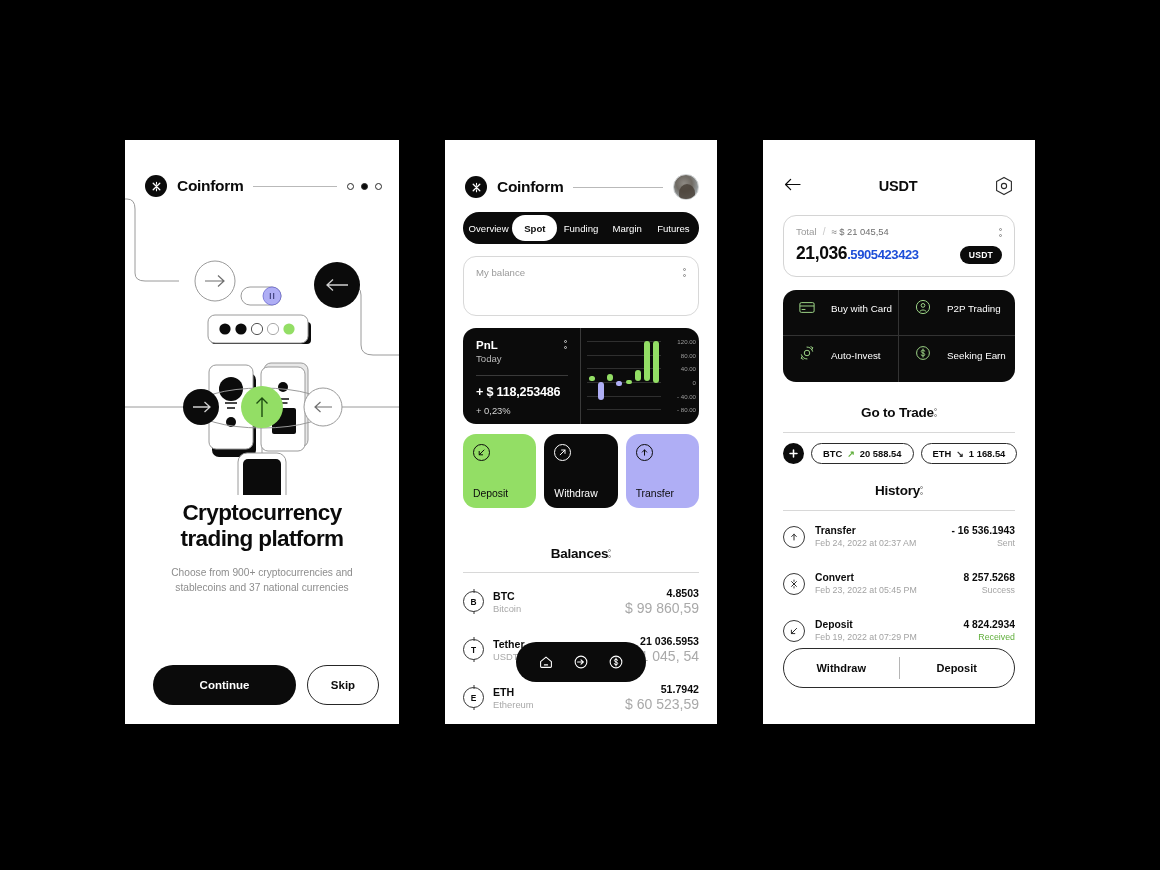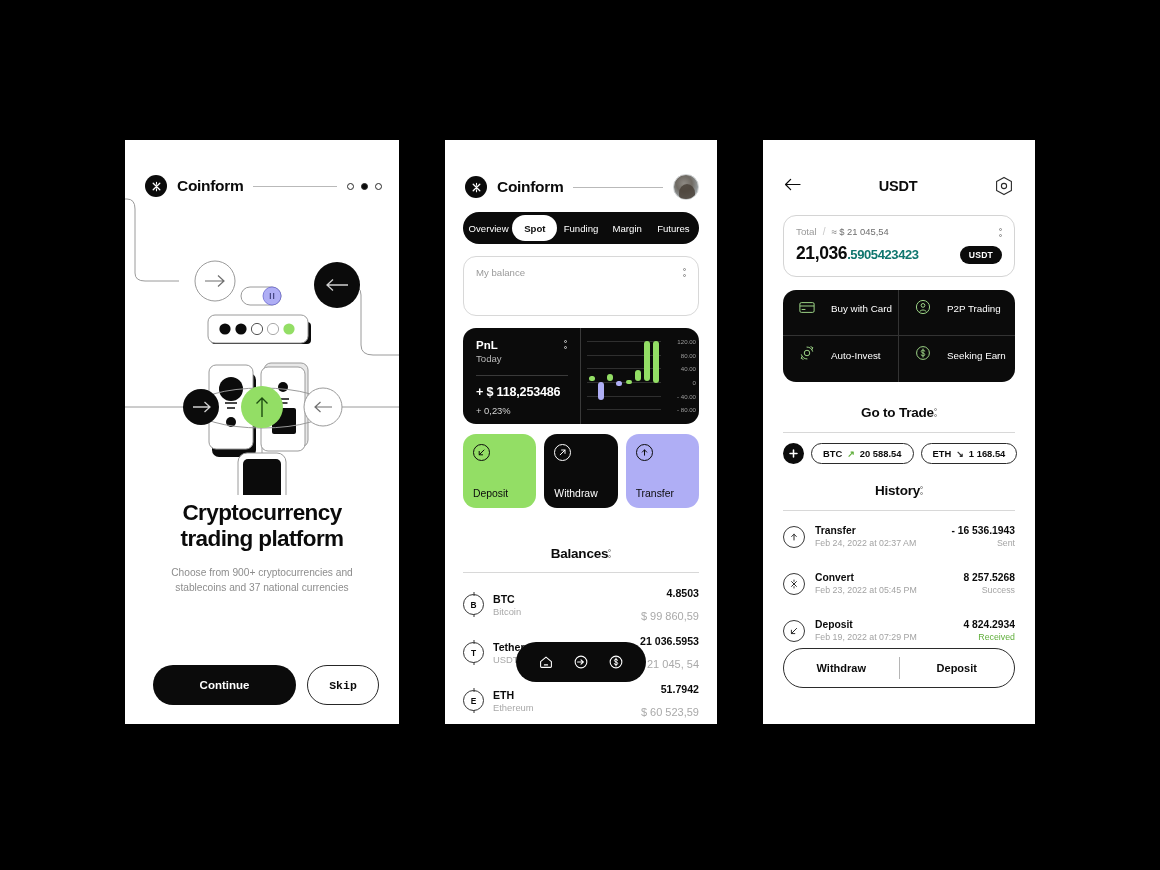--- a/index.html
+++ b/index.html
@@ -50,21 +50,21 @@
   }
   #phone1 .cta { position: absolute; left: 28px; right: 20px; top: 525px; display: flex; gap: 11px; }
   #phone1 .btn-primary {
     flex: 1 1 60%; height: 40px; border-radius: 20px; background: #0b0b0b; color: #fff;
     font-size: 11.5px; font-weight: 600; display: flex; align-items: center; justify-content: center;
     border: none; cursor: pointer; font-family: inherit;
   }
   #phone1 .btn-ghost {
     flex: 0 0 72px; height: 40px; border-radius: 20px; background: #fff; color: #0b0b0b;
     font-size: 11.5px; font-weight: 600; display: flex; align-items: center; justify-content: center;
-    border: 1px solid #262626; cursor: pointer; font-family: Liberation Mono, monospace;
+    border: 1px solid #262626; cursor: pointer; font-family: Liberation Sans, sans-serif;
   }
 
   
   #phone2 .p2head { position: absolute; left: 20px; right: 18px; top: 34px; display: flex; align-items: center; gap: 10px; }
   .avatar {
     width: 26px; height: 26px; border-radius: 50%; flex: none;
     background: radial-gradient(circle at 42% 36%, #8e8a84 0%, #6f6a63 38%, #9aa0a2 70%, #b6bcbe 100%);
     border: 1px solid #cfd2d3; overflow: hidden; position: relative;
   }
   .avatar::after {
@@ -143,21 +143,21 @@
   .coin-ic::before, .coin-ic::after {
     content: ""; position: absolute; left: 50%; width: 1px; height: 3.5px; background: #333; transform: translateX(-50%);
   }
   .coin-ic::before { top: -3px; }
   .coin-ic::after { bottom: -3px; }
   .coin-mid { flex: 1; }
   .coin-sym { font-size: 10.6px; font-weight: 700; color: #0b0b0b; }
   .coin-nm { font-size: 9.4px; color: #a9a9a9; margin-top: 1px; }
   .coin-right { text-align: right; }
   .coin-amt { font-size: 10.6px; font-weight: 700; color: #0b0b0b; }
-  .coin-usd { font-size: 11px; color: #a9a9a9; margin-top: 11px; }
+  .coin-usd { font-size: 14px; color: #a9a9a9; margin-top: 1px; }
 
   .navbar {
     position: absolute; left: 50%; transform: translateX(-50%); bottom: 42px;
     width: 130px; height: 40px; background: #0b0b0b; border-radius: 20px;
     display: flex; align-items: center; justify-content: space-around; padding: 0 12px;
   }
   .navbar .ni { cursor: pointer; display: flex; }
 
   
   #phone3 .p3head {
@@ -171,21 +171,21 @@
     position: absolute; left: 20px; right: 20px; top: 75px; height: 62px;
     border: 1px solid #d4d4d4; border-radius: 13px; padding: 10px 12px; background: #fff;
   }
   .total-card .row1 { display: flex; align-items: center; gap: 6px; }
   .total-card .tl { font-size: 9.8px; color: #9a9a9a; }
   .total-card .sl { color: #c9c9c9; font-size: 10px; }
   .total-card .ap { font-size: 9.4px; color: #6e6e6e; }
   .total-card .kebab { position: absolute; right: 12px; top: 12px; }
   .total-card .row2 { display: flex; align-items: flex-end; justify-content: space-between; margin-top: 6px; }
   .total-card .big { font-size: 17.5px; font-weight: 700; color: #0b0b0b; letter-spacing: -0.4px; }
-  .total-card .big .dec { font-size: 13px; color: #0f766e; font-weight: 600; }
+  .total-card .big .dec { font-size: 13px; color: #1d4ed8; font-weight: 600; }
 
   .grid4 {
     position: absolute; left: 20px; right: 20px; top: 150px; height: 92px;
     background: #0b0b0b; border-radius: 13px; display: grid;
     grid-template-columns: 1fr 1fr; grid-template-rows: 1fr 1fr;
   }
   .g4cell { display: flex; align-items: center; gap: 16px; padding: 0 0 8px 16px; cursor: pointer; position: relative; }
   .g4cell:nth-child(1), .g4cell:nth-child(2) { border-bottom: 1px solid #333; }
   .g4cell:nth-child(1), .g4cell:nth-child(3) { border-right: 1px solid #333; }
   .g4cell .lab { font-size: 9.8px; color: #fff; font-weight: 500; white-space: nowrap; }

